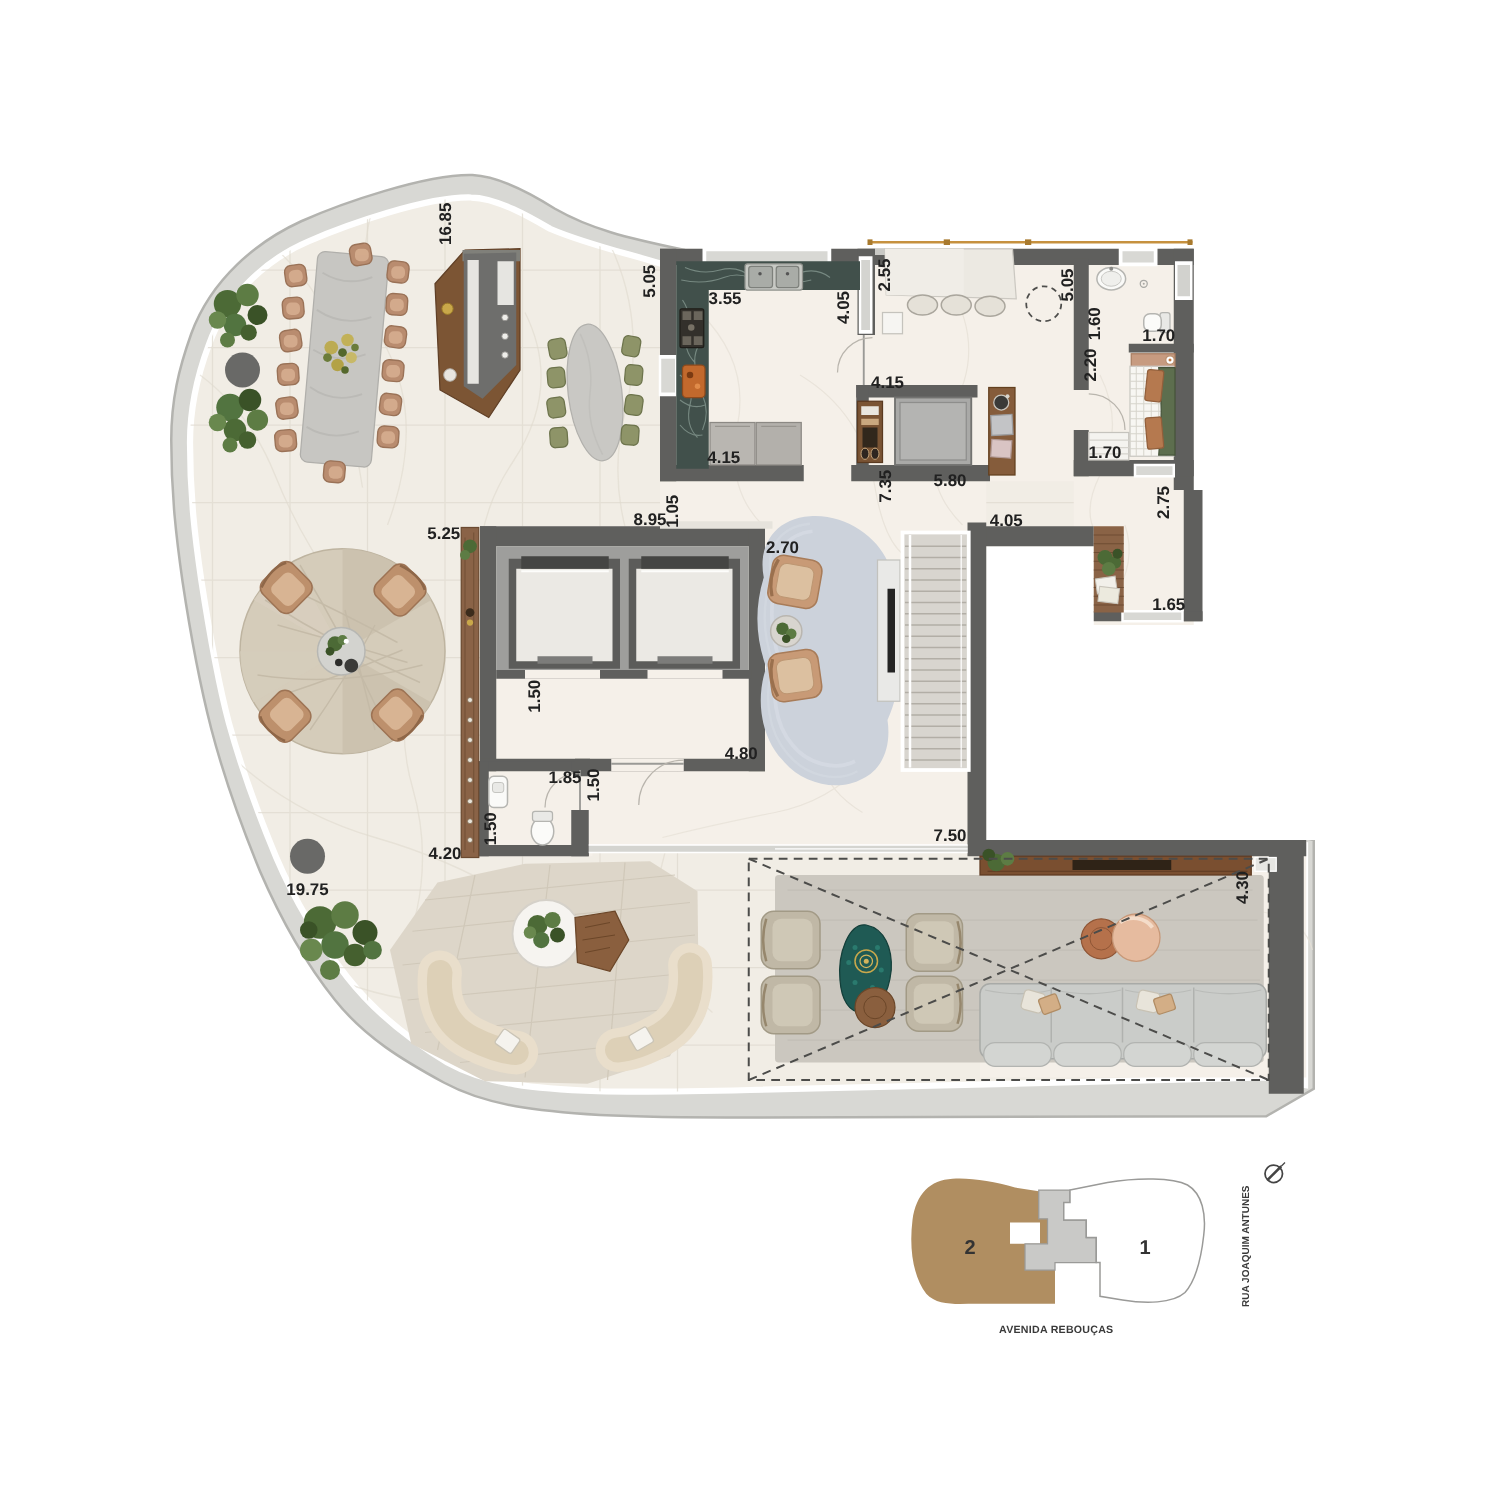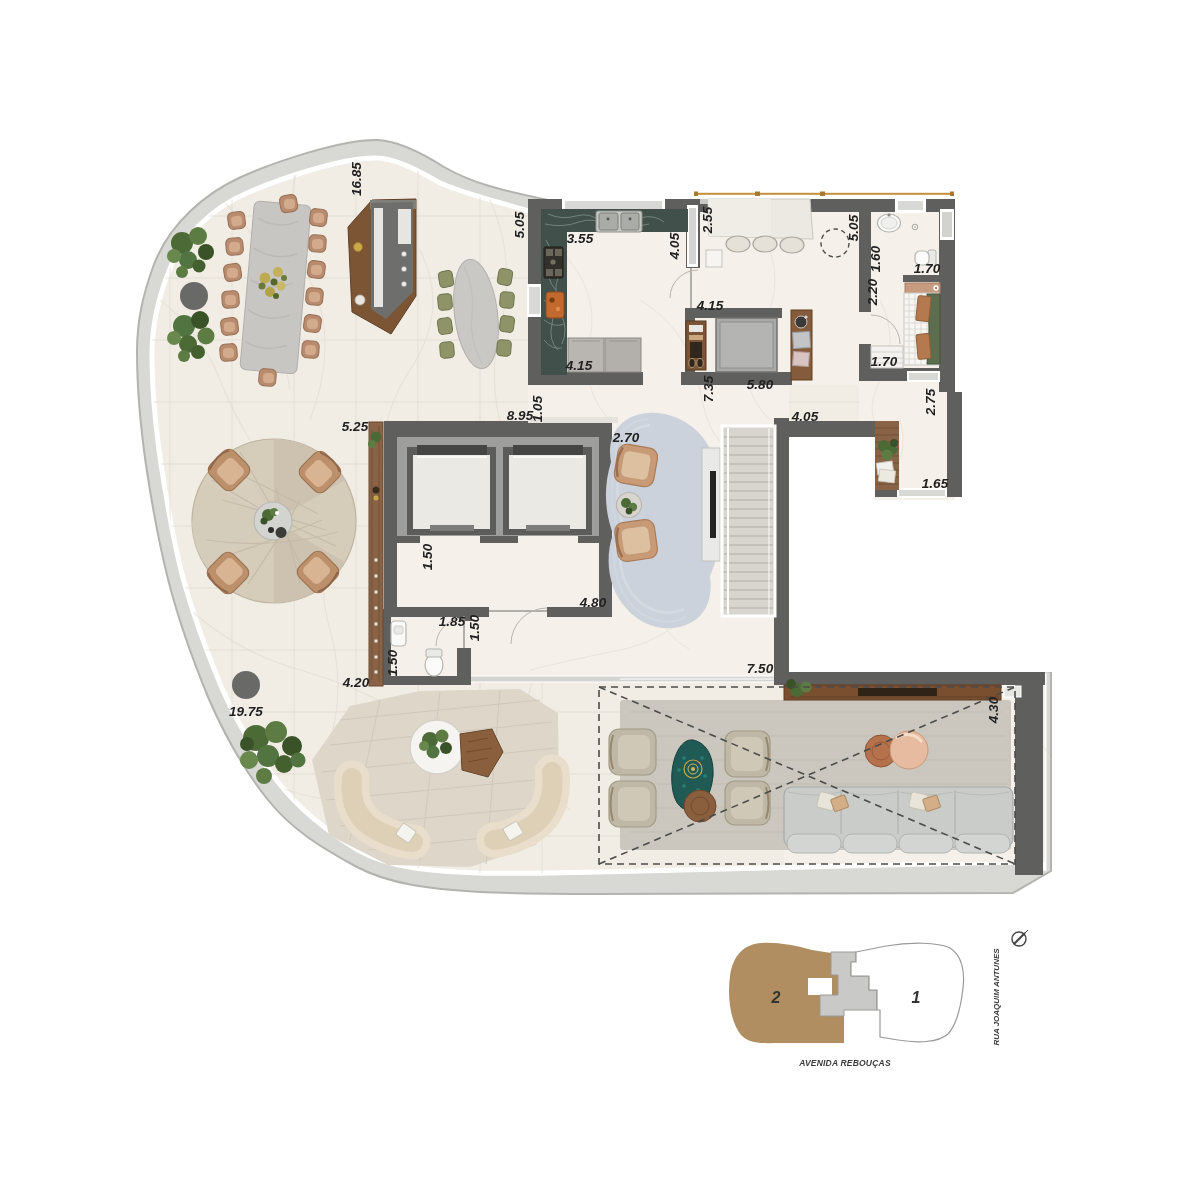--- a/index.html
+++ b/index.html
@@ -1,16 +1,16 @@
 <!DOCTYPE html>
 <html><head>
 <meta charset="utf-8">
 <style>
   html,body{margin:0;padding:0;background:#ffffff;}
-  .page{width:1200px;height:1200px;position:relative;font-family:"Liberation Sans",sans-serif;font-style:italic;}
+  .page{width:1200px;height:1200px;position:relative;font-family:"Liberation Sans",sans-serif;}
   svg{display:block;}
 </style>
 </head>
 <body>
 <div class="page">
 <svg width="1200" height="1200" viewBox="0 0 1200 1200">
 <defs>
   <clipPath id="terrclip">
           <path d="M542,215 C504,203 470,196 440,183 C428,176 398,158 377,158 C342,157 277,180 247,193 C214,207 181,236 167,276 C158,300 152,324 152,354 C152,397 156,430 161,464 C167,503 174,544 183,578 C194,618 206,650 221,686 C236,721 256,754 278,782 C300,810 328,832 358,850 C390,868 430,871 478,873 C515,874 560,873 600,872 L1013,862 L1044,868 L1044,676 L1014,672 L1014,500 L950,440 L950,210 L561,205 Z"></path>
         </clipPath>

